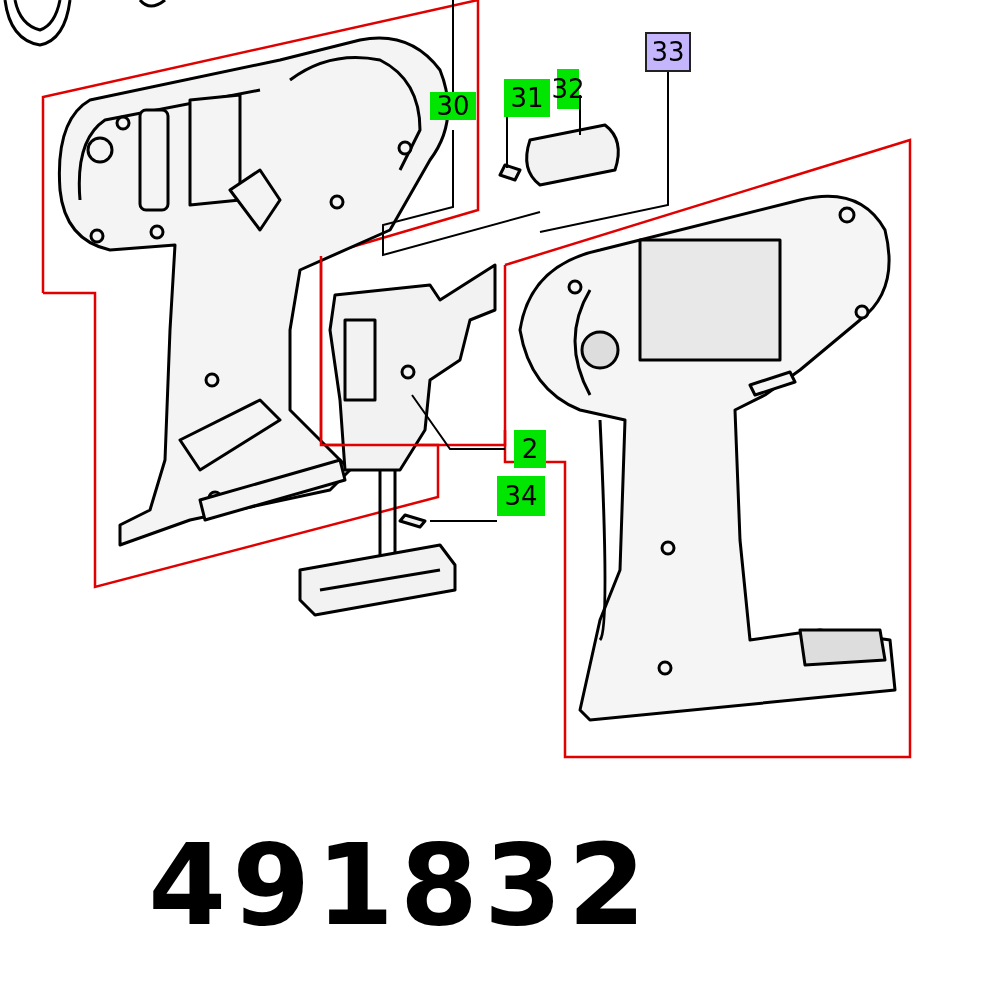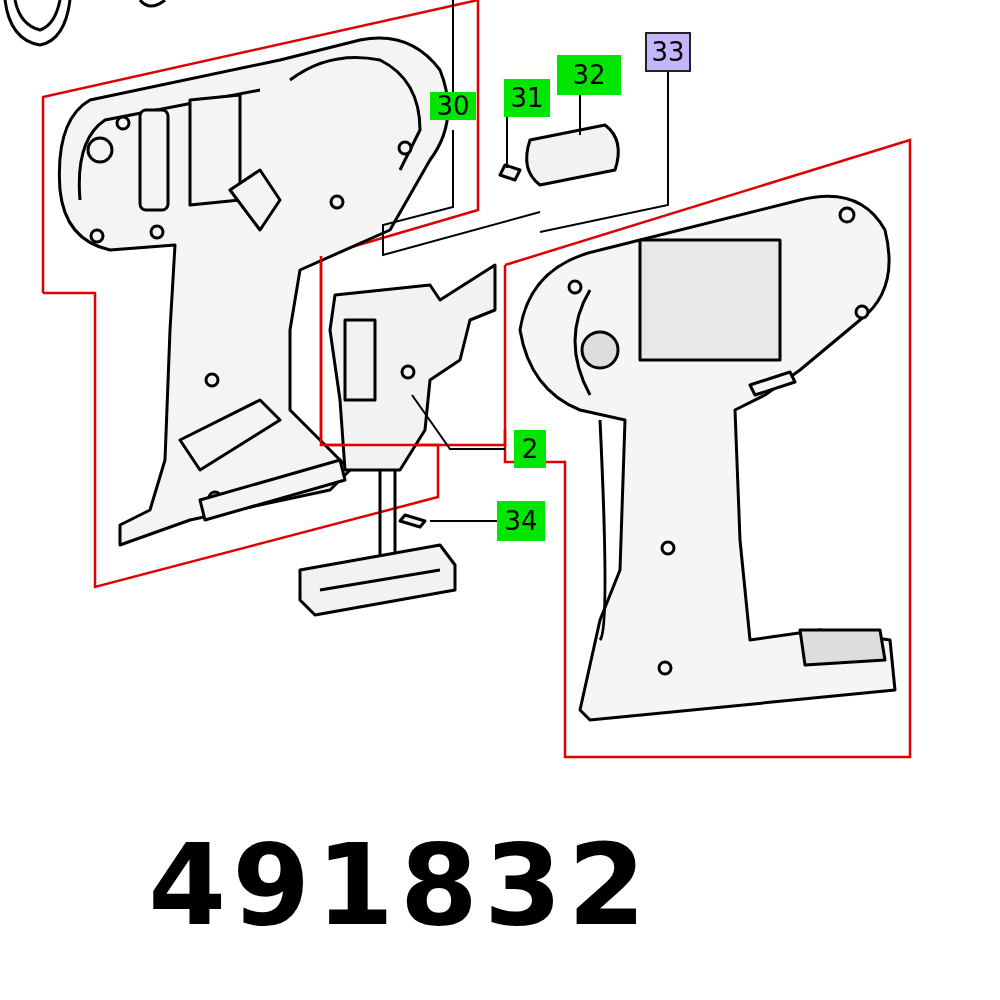--- a/index.html
+++ b/index.html
@@ -82,18 +82,18 @@
     <path d="M507 117 L507 168"></path>
     <path d="M580 95 L580 135"></path>
     <path d="M668 72 L668 205 L540 232"></path>
     <path d="M505 449 L450 449 L412 395"></path>
     <path d="M497 521 L430 521"></path>
   </g>
 </svg>
 
 <div class="callout green" style="left:430px; top:92px; width:46px; height:28px;">30</div>
 <div class="callout green" style="left:484px; top:79px; width:46px; height:38px;margin-left:20px;">31</div>
-<div class="callout green" style="left:557px; top:55px; width:64px; height:40px;">32</div>
+<div class="callout green" style="left:557px; top:69px; width:22px; height:40px;">32</div>
 <div class="callout red" style="left:645px; top:32px; width:46px; height:40px;">33</div>
 <div class="callout green" style="left:514px; top:430px; width:32px; height:38px;">2</div>
-<div class="callout green" style="left:497px; top:501px; width:48px; height:40px;">34</div>
+<div class="callout green" style="left:497px; top:476px; width:48px; height:40px;">34</div>
 
 <div class="partno">491832</div>
 
 </body></html>

